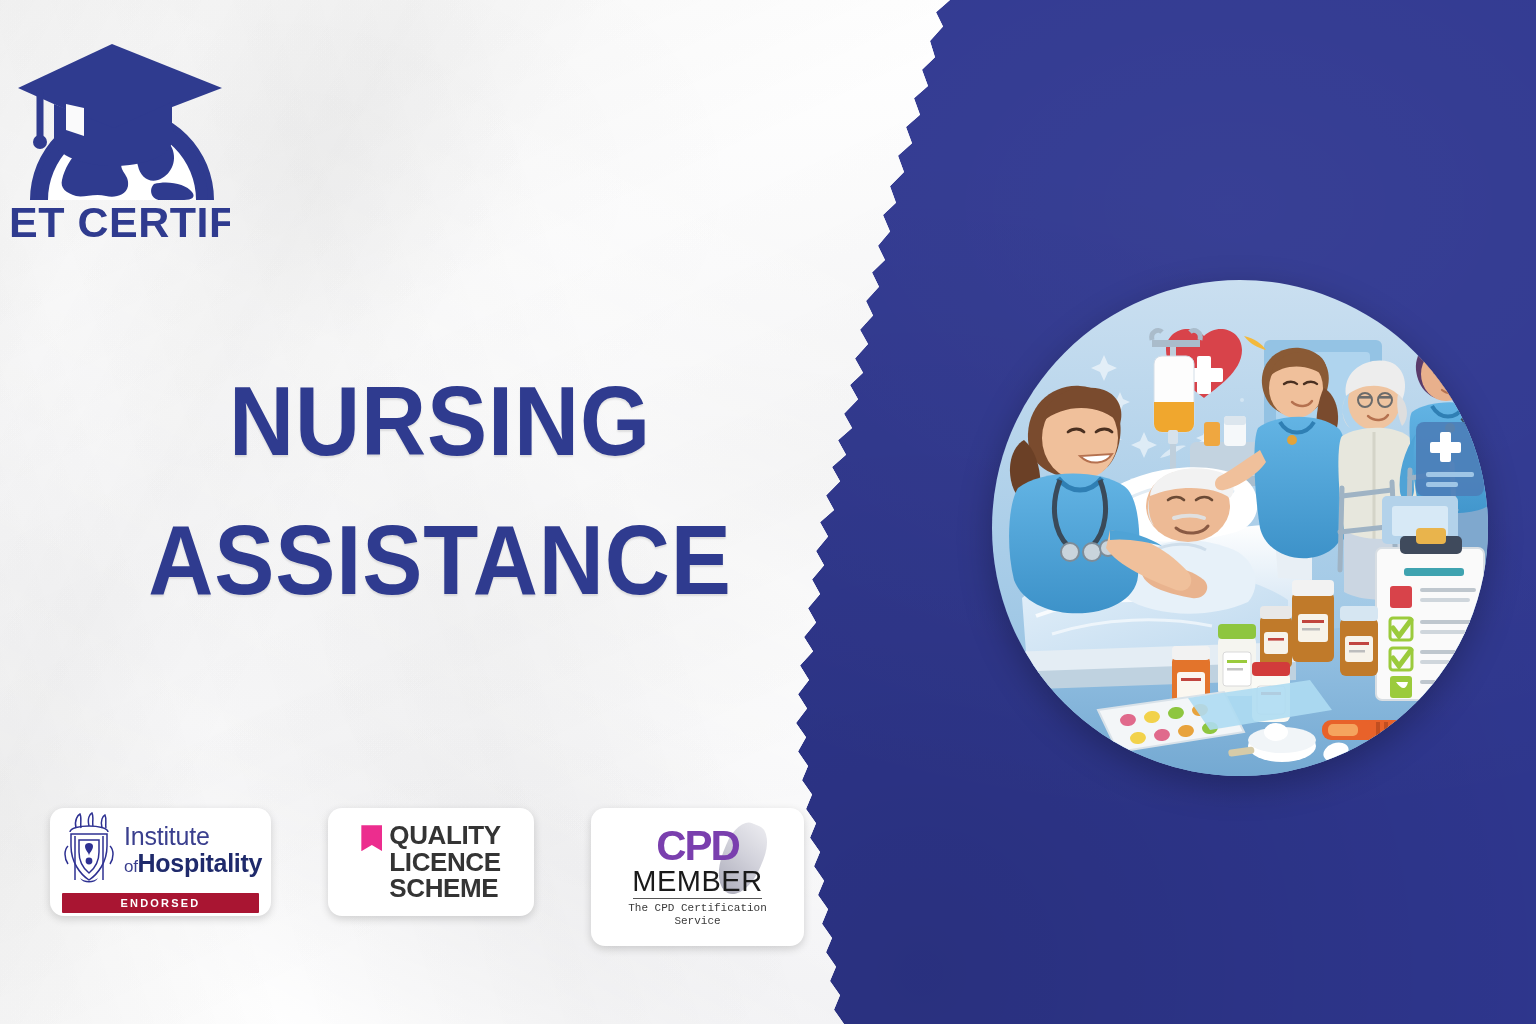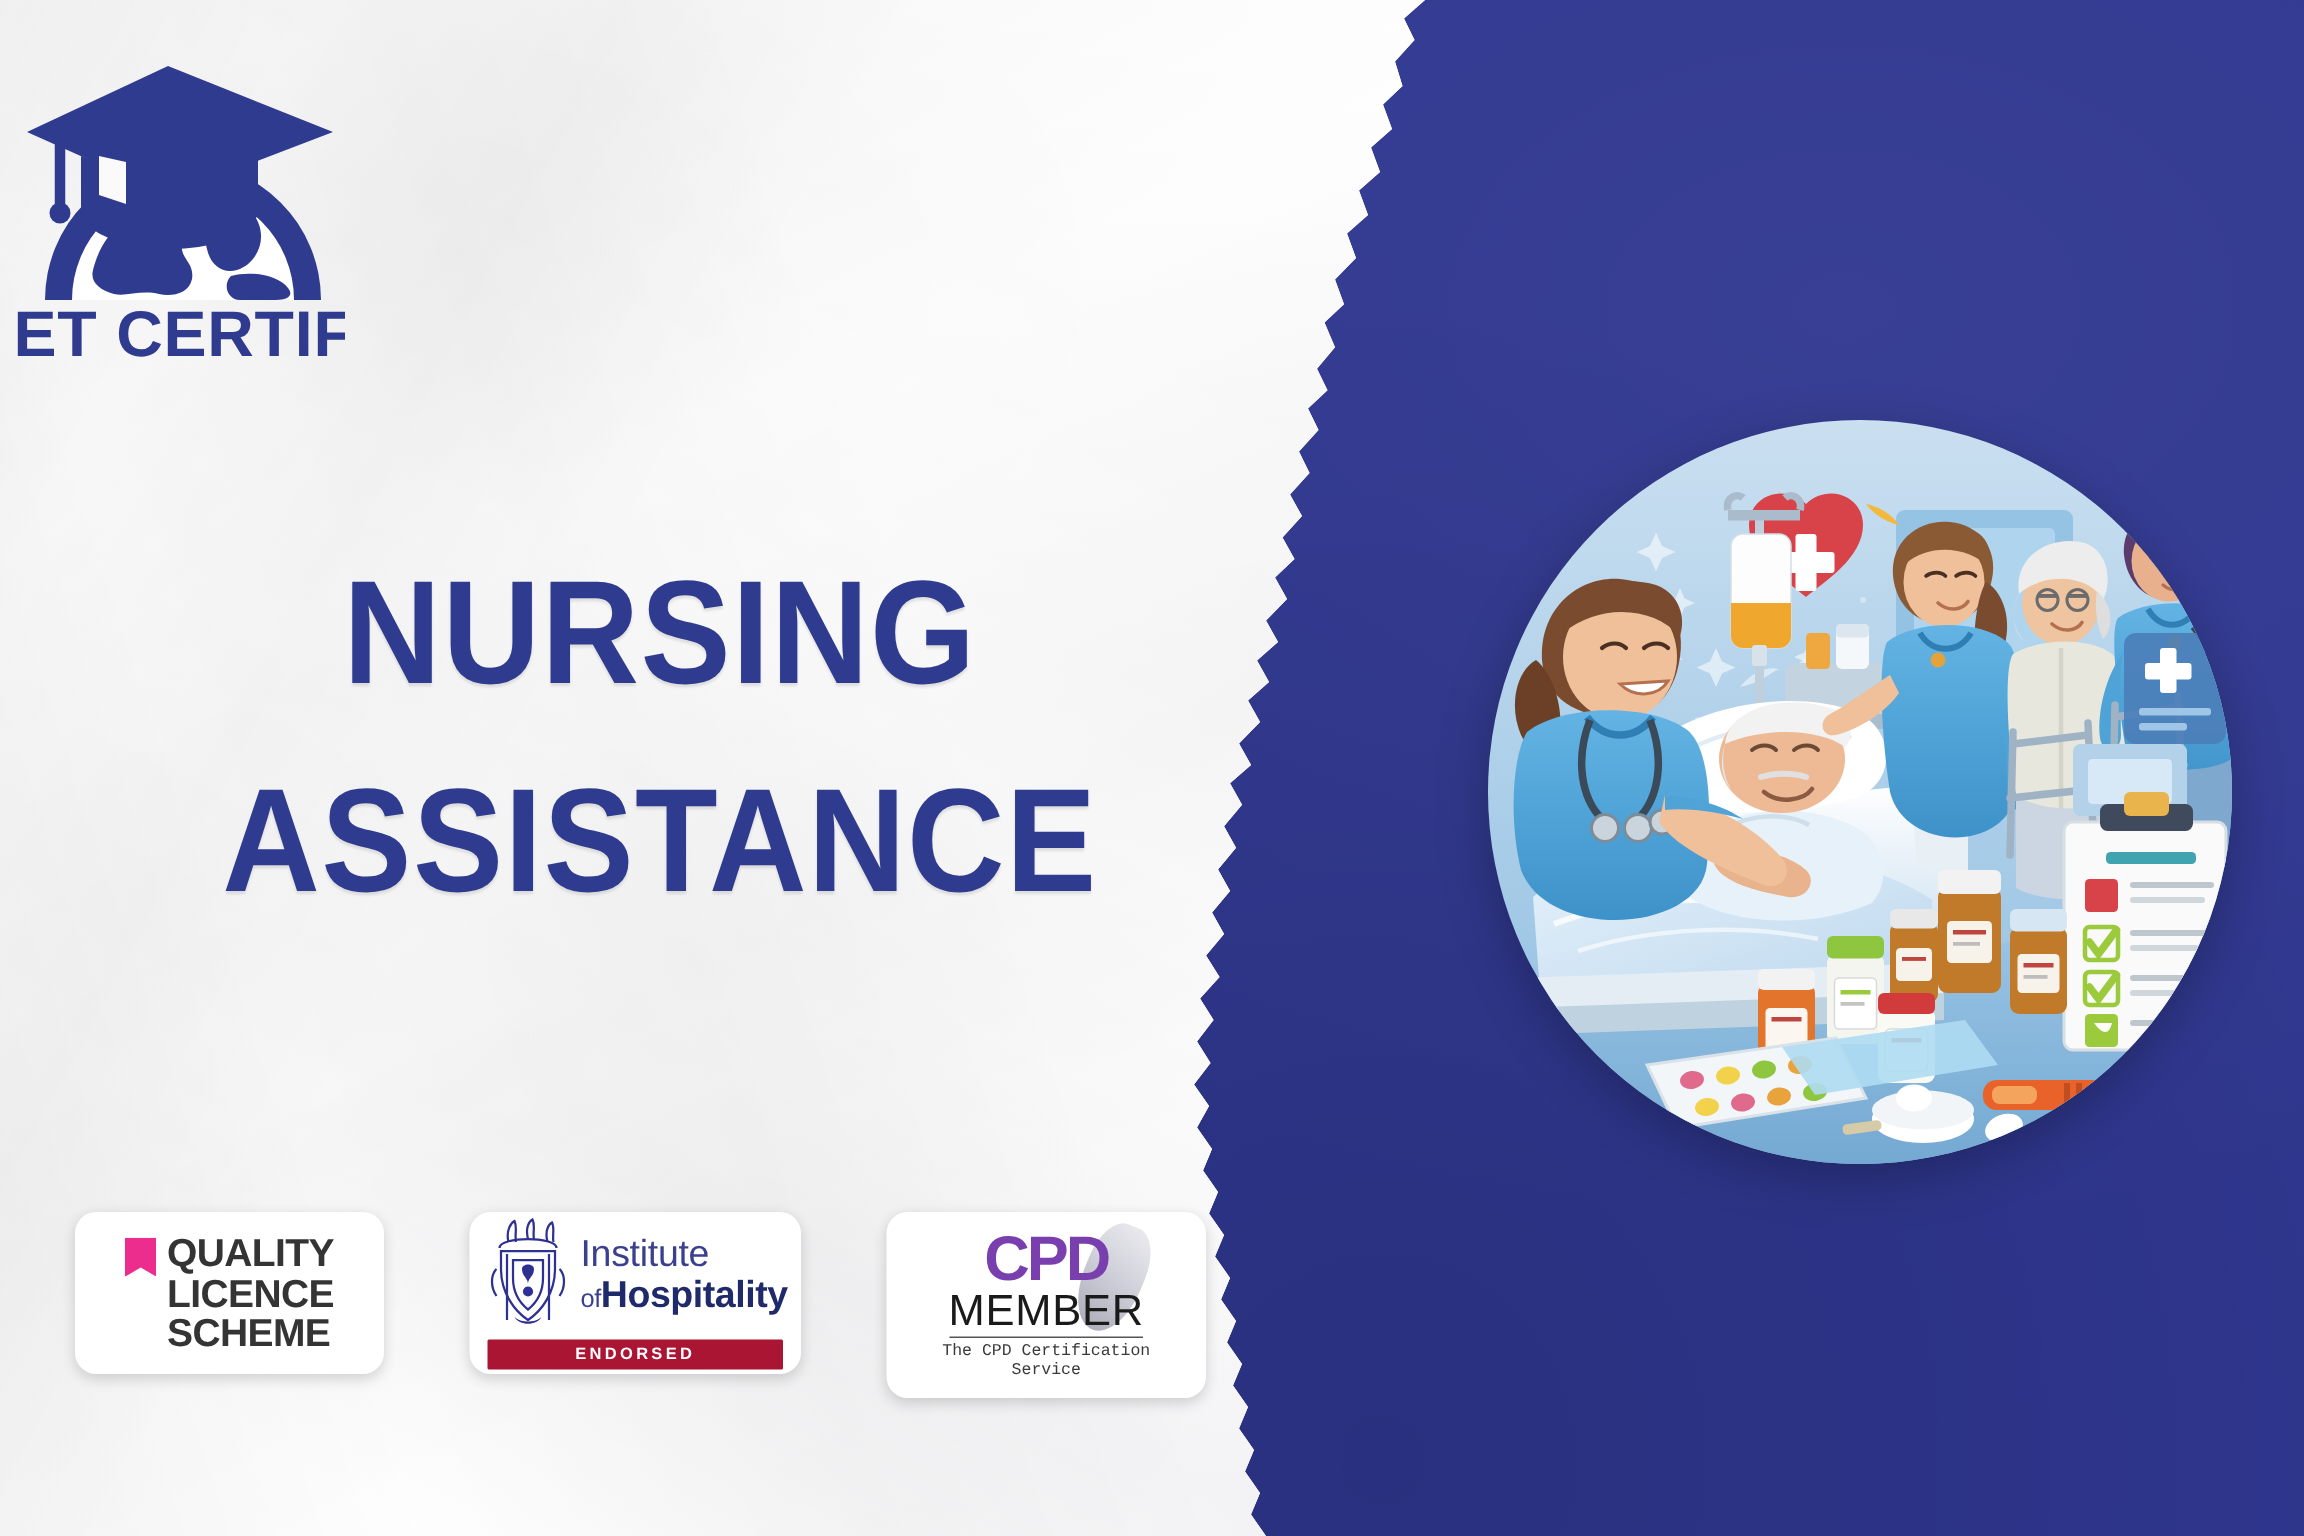--- a/index.html
+++ b/index.html
@@ -120,21 +120,21 @@
   }
   .badge{
     background:#FFFFFF;
     border-radius:14px;
     box-shadow:0 3px 9px rgba(0,0,0,0.16);
     display:flex; align-items:center; justify-content:center;
     overflow:hidden;
   }
   .badge-qls{ width:206px; height:108px; padding:10px 12px; }
   .badge-ioh{ width:221px; height:108px; padding:10px 12px; }
-  .badge-cpd{ width:213px; height:124px; padding:8px 24px; }
+  .badge-cpd{ width:213px; height:138px; padding:8px 24px; }
 
   
   .qls-inner{ display:flex; align-items:flex-start; gap:7px; }
   .qls-mark{
     width:21px; height:26px; margin-top:3px; flex:0 0 auto;
     background:#EC2D8E;
     -webkit-clip-path: polygon(0 0, 100% 0, 100% 100%, 50% 76%, 0 100%);
     clip-path: polygon(0 0, 100% 0, 100% 100%, 50% 76%, 0 100%);
   }
   .qls-text{
@@ -247,31 +247,20 @@
       <text x="110" y="207" text-anchor="middle" font-family="Liberation Sans, sans-serif" font-weight="bold" font-size="43" letter-spacing="0.5" fill="#2F3B8F">GET CERTIFY</text>
     </svg>
   </div>
 
   <div class="title-block">
     <div class="title-line">NURSING</div>
     <div class="title-line">ASSISTANCE</div>
   </div>
 
   <div class="badge-row">
-
-    <div class="badge badge-qls">
-      <div class="qls-inner">
-        <div class="qls-mark"></div>
-        <div class="qls-text">
-          <div>QUALITY</div>
-          <div>LICENCE</div>
-          <div>SCHEME</div>
-        </div>
-      </div>
-    </div>
 
     <div class="badge badge-ioh">
       <div style="display:flex;flex-direction:column;align-items:stretch;width:100%;">
         <div class="ioh-inner">
           <div class="ioh-crest">
             <svg viewBox="0 0 54 76" xmlns="http://www.w3.org/2000/svg" aria-hidden="true">
               <g fill="none" stroke="#2E3192" stroke-width="1.5">
                 <path d="M14 16 C12 8 16 3 18 2 C20 6 18 11 19 16"></path>
                 <path d="M27 14 C25 6 28 2 30 1 C32 5 30 10 31 14"></path>
                 <path d="M40 16 C38 8 41 4 43 3 C45 7 43 12 44 16"></path>
@@ -292,20 +281,31 @@
             <div class="ioh-l1">Institute</div>
             <div class="ioh-l2">
               <span class="of">of</span><span class="host">Hospitality</span>
             </div>
           </div>
         </div>
         <div class="ioh-bar">ENDORSED</div>
       </div>
     </div>
 
+    <div class="badge badge-qls">
+      <div class="qls-inner">
+        <div class="qls-mark"></div>
+        <div class="qls-text">
+          <div>QUALITY</div>
+          <div>LICENCE</div>
+          <div>SCHEME</div>
+        </div>
+      </div>
+    </div>
+
     <div class="badge badge-cpd">
       <div class="cpd-inner">
         <div class="cpd-swoosh"></div>
         <div class="cpd-title">CPD</div>
         <div class="cpd-member">MEMBER</div>
         <div class="cpd-rule"></div>
         <div class="cpd-sub">The CPD Certification Service</div>
       </div>
     </div>
 

